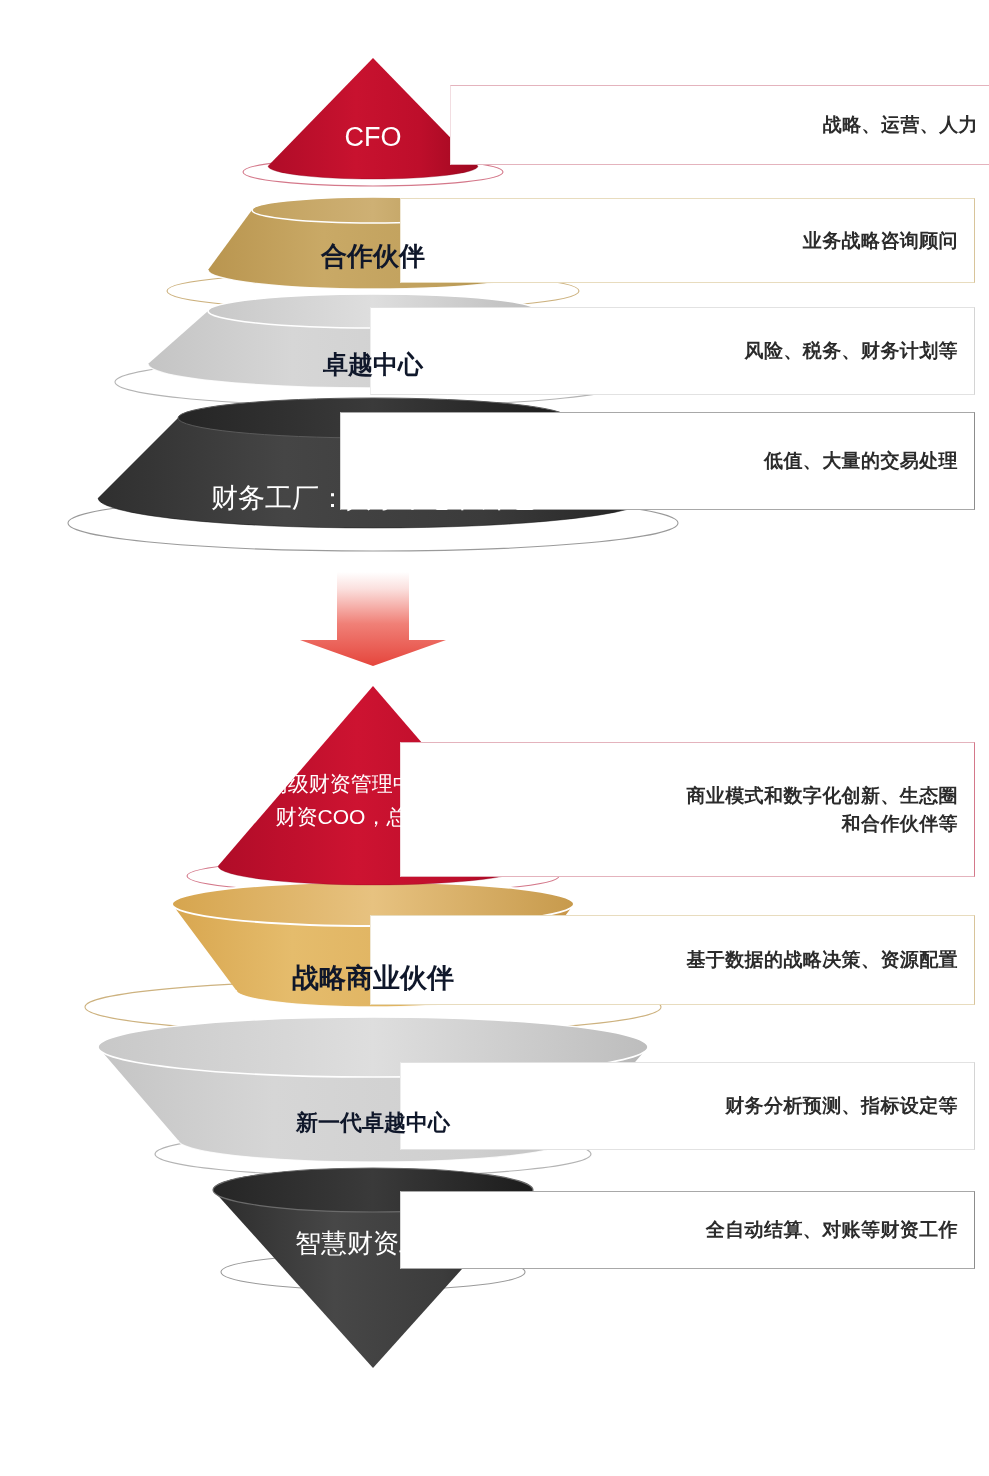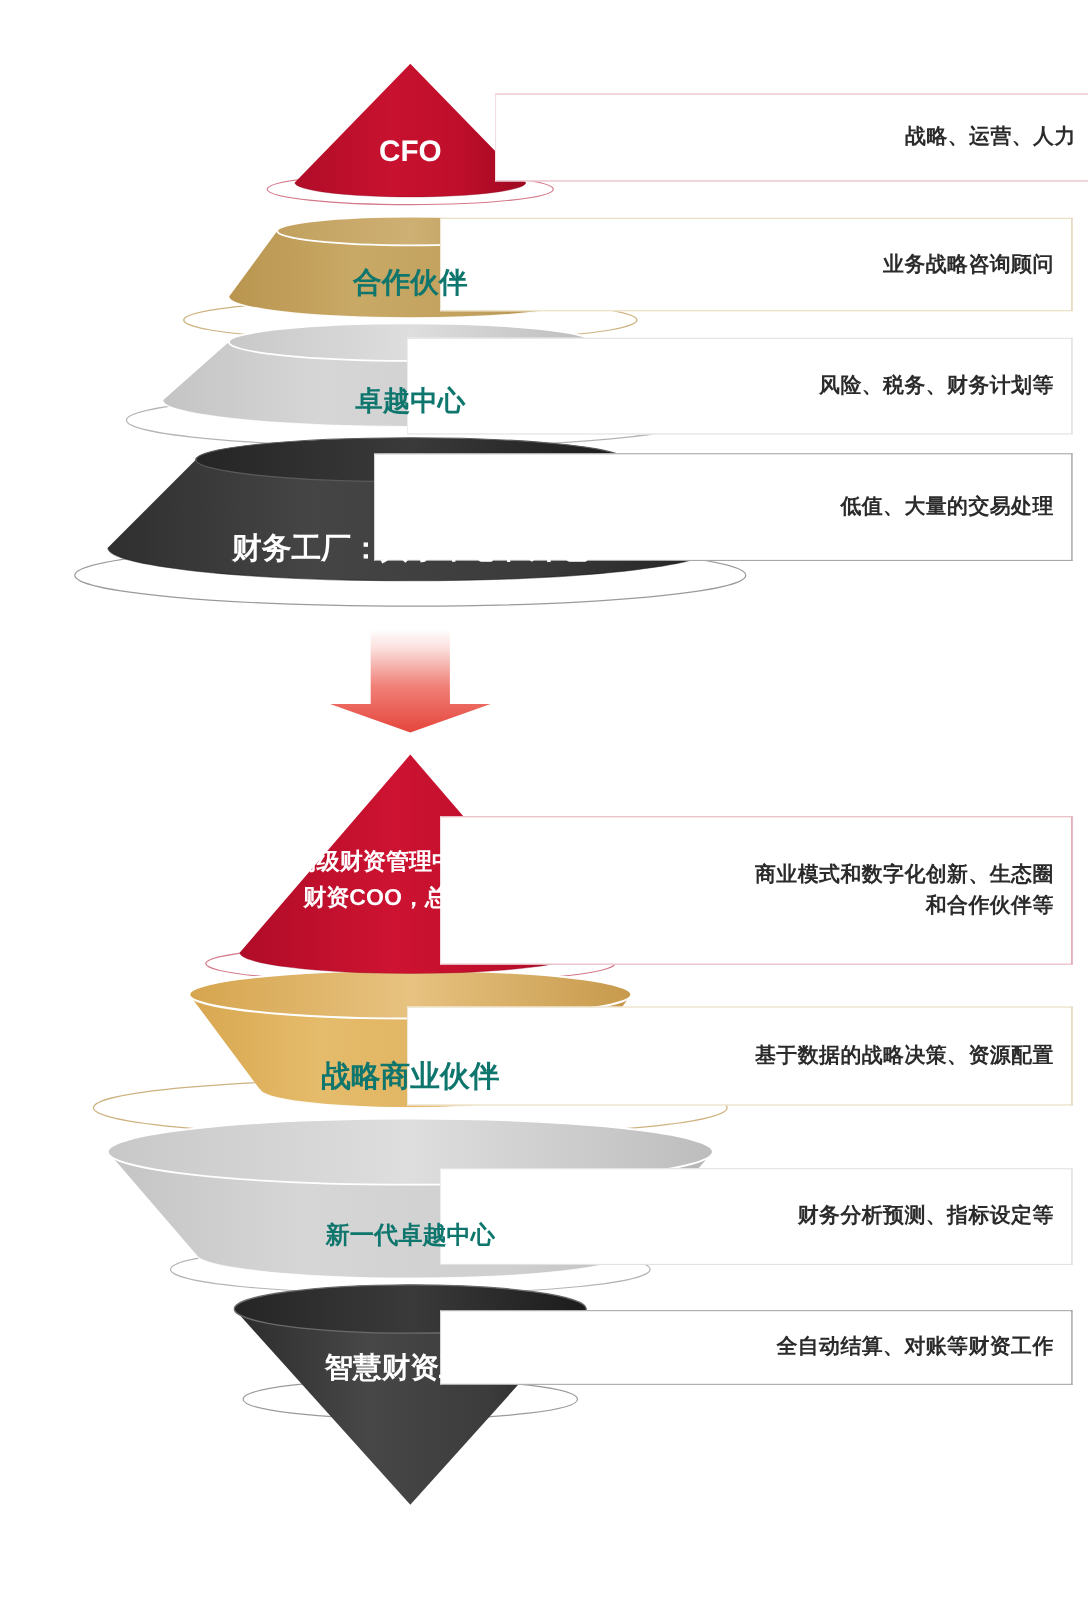--- a/index.html
+++ b/index.html
@@ -46,24 +46,24 @@
   .callout .ctext { display: block; }
   .cone-label {
     position: absolute;
     z-index: 9;
     text-align: center;
     white-space: nowrap;
     pointer-events: none;
   }
   .lbl-white {
     color: #ffffff;
-    font-weight: bold;
+    font-weight: normal;
   }
   .lbl-dark {
-    color: #0f766e;
+    color: #0f172a;
     font-weight: bold;
   }
 </style>
 </head>
 <body>
 
 <div id="stage">
 
   <svg class="layer-svg" viewBox="0 0 989 1476">
     <defs>
@@ -239,19 +239,19 @@
               border-left-color:#F0E8D6; border-top-color:#E8DCBE; border-bottom-color:#E8DCBE;">
     <span class="ctext">基于数据的战略决策、资源配置</span>
   </div>
 
   <div class="callout" style="left:400px; top:1062px; width:575px; height:88px;
               border:1px solid #D4D4D4;
               border-left-color:#EDEDED; border-top-color:#E2E2E2; border-bottom-color:#E2E2E2;">
     <span class="ctext">财务分析预测、指标设定等</span>
   </div>
 
-  <div class="callout" style="left:400px; top:1191px; width:575px; height:68px;
+  <div class="callout" style="left:400px; top:1191px; width:575px; height:78px;
               border:1px solid #8C8C8C;
               border-left-color:#D8D8D8; border-top-color:#A8A8A8; border-bottom-color:#A8A8A8;padding-left:20px;">
     <span class="ctext">全自动结算、对账等财资工作</span>
   </div>
 
 </div>
 
 </body></html>

